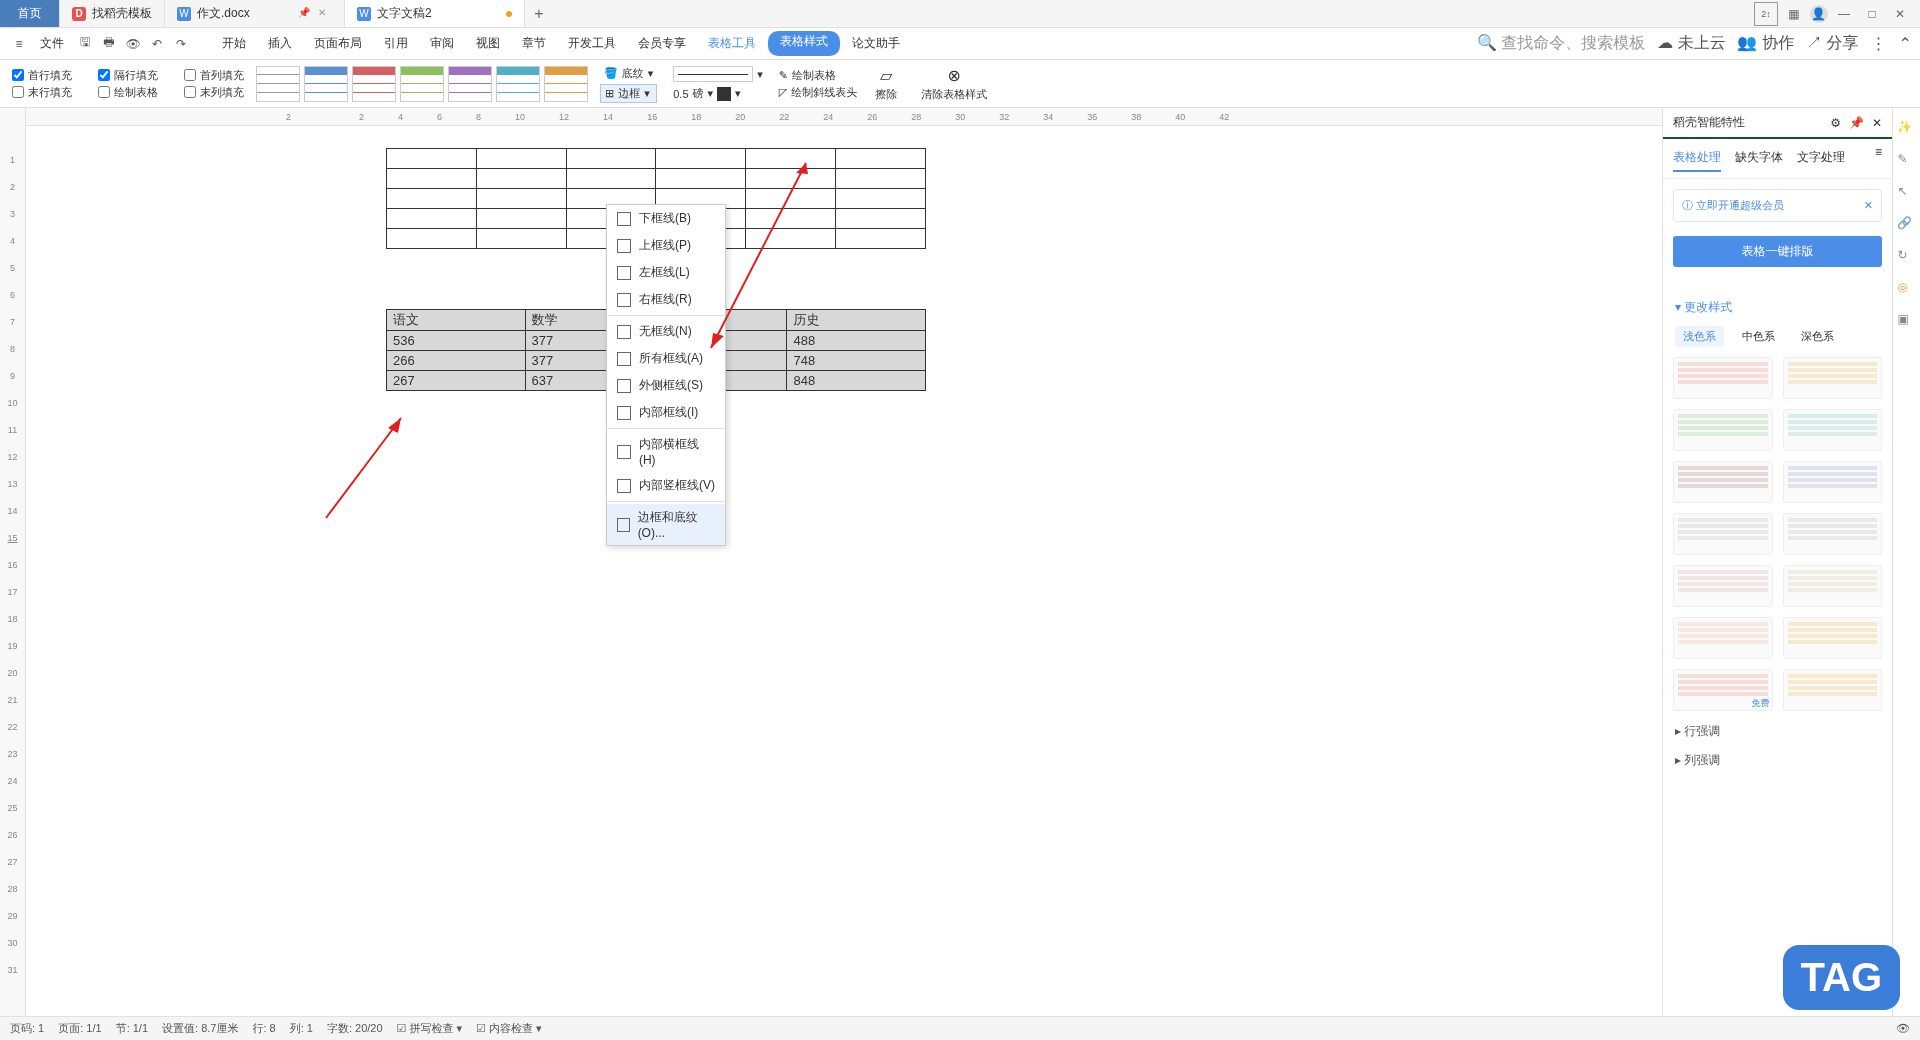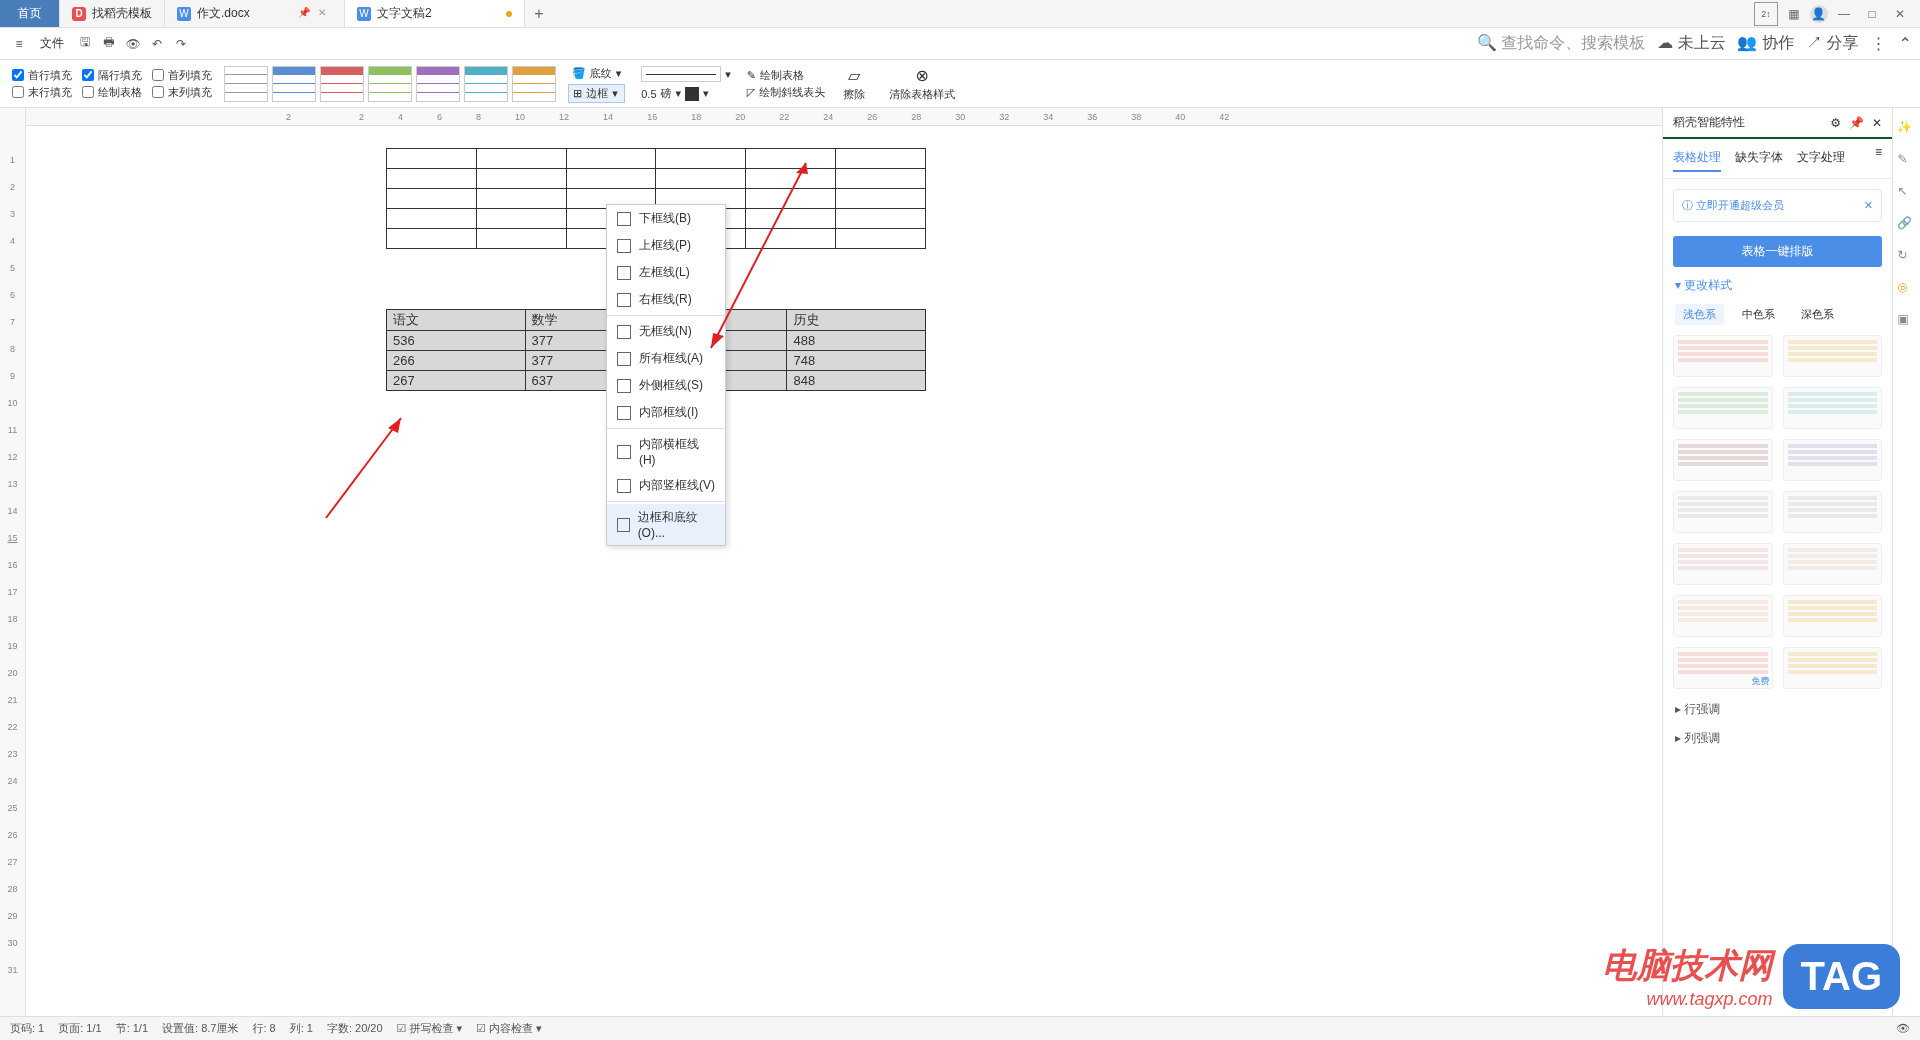--- a/index.html
+++ b/index.html
@@ -25,21 +25,21 @@
 .menu-tabs { display: flex; gap: 2px; margin-left: 16px; }
 .menu-tab { padding: 4px 10px; font-size: 12px; color: #333; cursor: pointer; border-radius: 3px; }
 .menu-tab.blue { color: #4a8ee8; }
 .menu-tab.active { background: #4a8ee8; color: #fff; border-radius: 10px; padding: 2px 12px; }
 .menu-right { margin-left: auto; display: flex; align-items: center; gap: 12px; font-size: 16px; color: #555; }
 .search-hint { color: #999; }
 
 
 .ribbon { height: 48px; display: flex; align-items: center; padding: 0 12px; gap: 12px; border-bottom: 1px solid #e0e0e0; background: #fff; }
 .ribbon-group { display: flex; flex-direction: column; gap: 2px; }
-.check-row { display: flex; gap: 10px; }
+.check-row { display: flex; gap: 26px; }
 .check-item { display: flex; align-items: center; gap: 4px; font-size: 11px; }
 .check-item input { width: 12px; height: 12px; }
 .style-gallery { display: flex; gap: 4px; }
 .style-thumb { width: 44px; height: 36px; border: 1px solid #ccc; display: flex; flex-direction: column; }
 .style-thumb .sr { flex: 1; border-bottom: 1px solid currentColor; }
 .style-thumb .sr:last-child { border: none; }
 .ribbon-col { display: flex; flex-direction: column; gap: 2px; font-size: 11px; }
 .ribbon-item { display: flex; align-items: center; gap: 4px; padding: 1px 4px; }
 .line-style { width: 80px; height: 16px; border: 1px solid #ccc; display: flex; align-items: center; justify-content: center; }
 .line-style-inner { width: 70px; height: 1px; background: #333; }
@@ -65,21 +65,21 @@
 .dd-sep { height: 1px; background: #e0e0e0; margin: 2px 0; }
 .dd-icon { width: 14px; height: 14px; display: inline-block; border: 1px solid #666; }
 
 
 .right-panel { width: 230px; border-left: 1px solid #e0e0e0; background: #fff; display: flex; flex-direction: column; }
 .rp-header { display: flex; align-items: center; justify-content: space-between; padding: 6px 10px; font-size: 12px; border-bottom: 2px solid #14532d; }
 .rp-tabs { display: flex; gap: 14px; padding: 6px 10px; font-size: 12px; border-bottom: 1px solid #eee; }
 .rp-tab { padding: 4px 0; cursor: pointer; }
 .rp-tab.active { color: #4a8ee8; border-bottom: 2px solid #4a8ee8; }
 .rp-promo { margin: 10px; padding: 8px; border: 1px solid #dbe7f5; border-radius: 4px; display: flex; align-items: center; justify-content: space-between; font-size: 11px; color: #4a8ee8; }
-.rp-btn { margin: 4px 10px 4px; padding: 7px; background: #4a8ee8; color: #fff; text-align: center; font-size: 12px; border-radius: 3px; }
+.rp-btn { margin: 4px 10px 26px; padding: 7px; background: #4a8ee8; color: #fff; text-align: center; font-size: 12px; border-radius: 3px; }
 .rp-section { padding: 6px 12px; font-size: 12px; color: #4a8ee8; }
 .rp-color-tabs { display: flex; gap: 10px; padding: 4px 12px; font-size: 11px; }
 .rp-color-tab { padding: 3px 8px; border-radius: 3px; }
 .rp-color-tab.active { background: #eef4fc; color: #4a8ee8; }
 .rp-styles { padding: 6px 10px; display: grid; grid-template-columns: 1fr 1fr; gap: 10px; overflow-y: auto; }
 .rp-style { height: 42px; border: 1px solid #eee; border-radius: 3px; background: #fafafa; display: flex; flex-direction: column; padding: 4px; gap: 2px; position: relative; }
 .rp-style .mr { height: 4px; background: currentColor; opacity: 0.5; }
 .rp-style .free { position: absolute; bottom: 0; right: 2px; font-size: 9px; color: #4a8ee8; }
 .rp-expand { padding: 6px 12px; font-size: 12px; color: #555; }
 
@@ -139,20 +139,34 @@
 
 <div class="menubar">
   <div class="menu-left">
     <span class="menu-icon-btn">≡</span>
     <span class="file-btn">文件</span>
     <span class="menu-icon-btn">🖫</span>
     <span class="menu-icon-btn">🖶</span>
     <span class="menu-icon-btn">👁</span>
     <span class="menu-icon-btn">↶</span>
     <span class="menu-icon-btn">↷</span>
+  </div>
+  <div class="menu-tabs">
+    <span class="menu-tab">开始</span>
+    <span class="menu-tab">插入</span>
+    <span class="menu-tab">页面布局</span>
+    <span class="menu-tab">引用</span>
+    <span class="menu-tab">审阅</span>
+    <span class="menu-tab">视图</span>
+    <span class="menu-tab">章节</span>
+    <span class="menu-tab">开发工具</span>
+    <span class="menu-tab">会员专享</span>
+    <span class="menu-tab blue">表格工具</span>
+    <span class="menu-tab active">表格样式</span>
+    <span class="menu-tab">论文助手</span>
   </div>
   <div class="menu-right">
     <span class="search-hint">🔍 <span>查找命令、搜索模板</span></span>
     <span>☁ <span>未上云</span></span>
     <span>👥 <span>协作</span></span>
     <span>↗ <span>分享</span></span>
     <span>⋮</span>
     <span>⌃</span>
   </div>
 </div>
@@ -596,18 +610,14 @@
   <span>列: 1</span>
   <span>字数: 20/20</span>
   <span>☑ <span>拼写检查</span> ▾</span>
   <span>☑ <span>内容检查</span> ▾</span>
   <div class="sb-right">
     <span>👁</span>
   </div>
 </div>
 
 <div class="watermark">
-  <div class="wm-text">
-    <div class="wm-cn">电脑技术网</div>
-    <div class="wm-url">www.tagxp.com</div>
-  </div>
   <div class="wm-tag">TAG</div>
 </div>
 
 </body></html>

